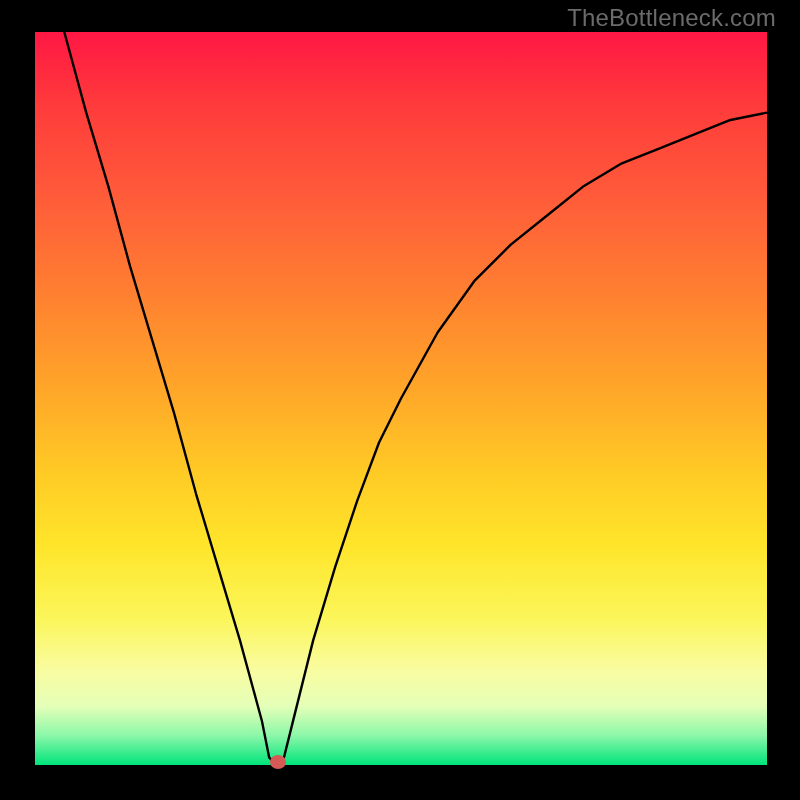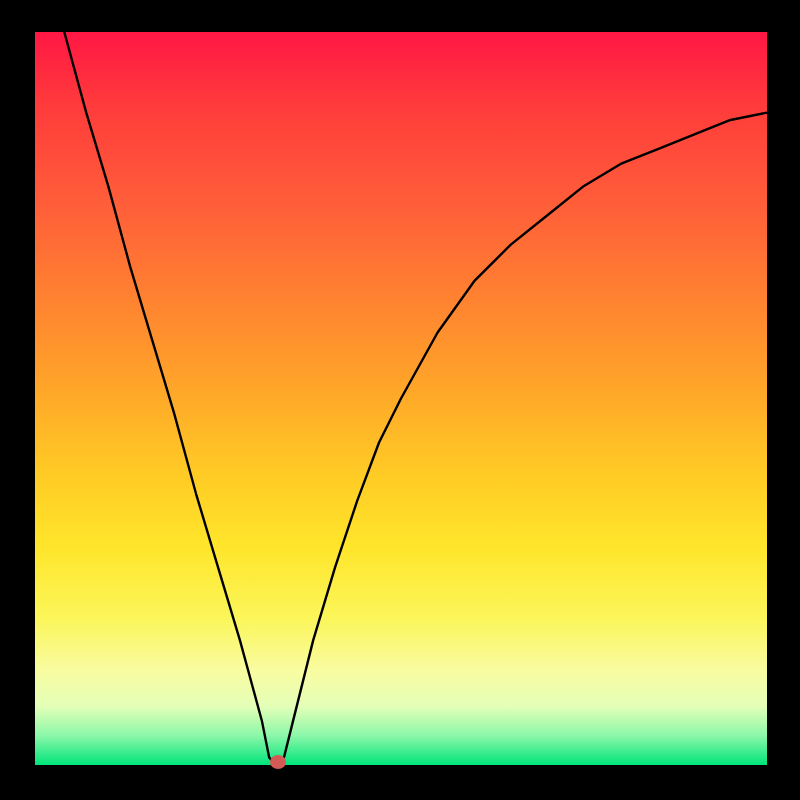--- a/index.html
+++ b/index.html
@@ -65,20 +65,21 @@
     background: #d55a55;
     z-index: 3;
     transform: translate(-50%, -50%);
   }
 </style>
 </head>
 <body>
 
 <div class="outer">
 
+  <div class="watermark">TheBottleneck.com</div>
 
   <div class="plotarea"></div>
 
   <svg class="curve" viewBox="0 0 732 733" preserveAspectRatio="none">
     <path d="M29.28 0.00 L51.24 80.63 L73.20 153.93 L95.16 234.56 L117.12 307.86 L139.08 381.16 L161.04 461.79 L183.00 535.09 L204.96 608.39 L226.92 689.02 L234.24 725.67 L241.56 733.00 L248.88 725.67 L256.20 696.35 L278.16 608.39 L300.12 535.09 L322.08 469.12 L344.04 410.48 L366.00 366.50 L402.60 300.53 L439.20 249.22 L475.80 212.57 L512.40 183.25 L549.00 153.93 L585.60 131.94 L622.20 117.28 L658.80 102.62 L695.40 87.96 L732.00 80.63" fill="none" stroke="#000" stroke-width="2.4" stroke-linecap="round" stroke-linejoin="round"></path>
   </svg>
 
   <div class="marker" style="left: 278px; top: 762px;"></div>
 
 </div>

